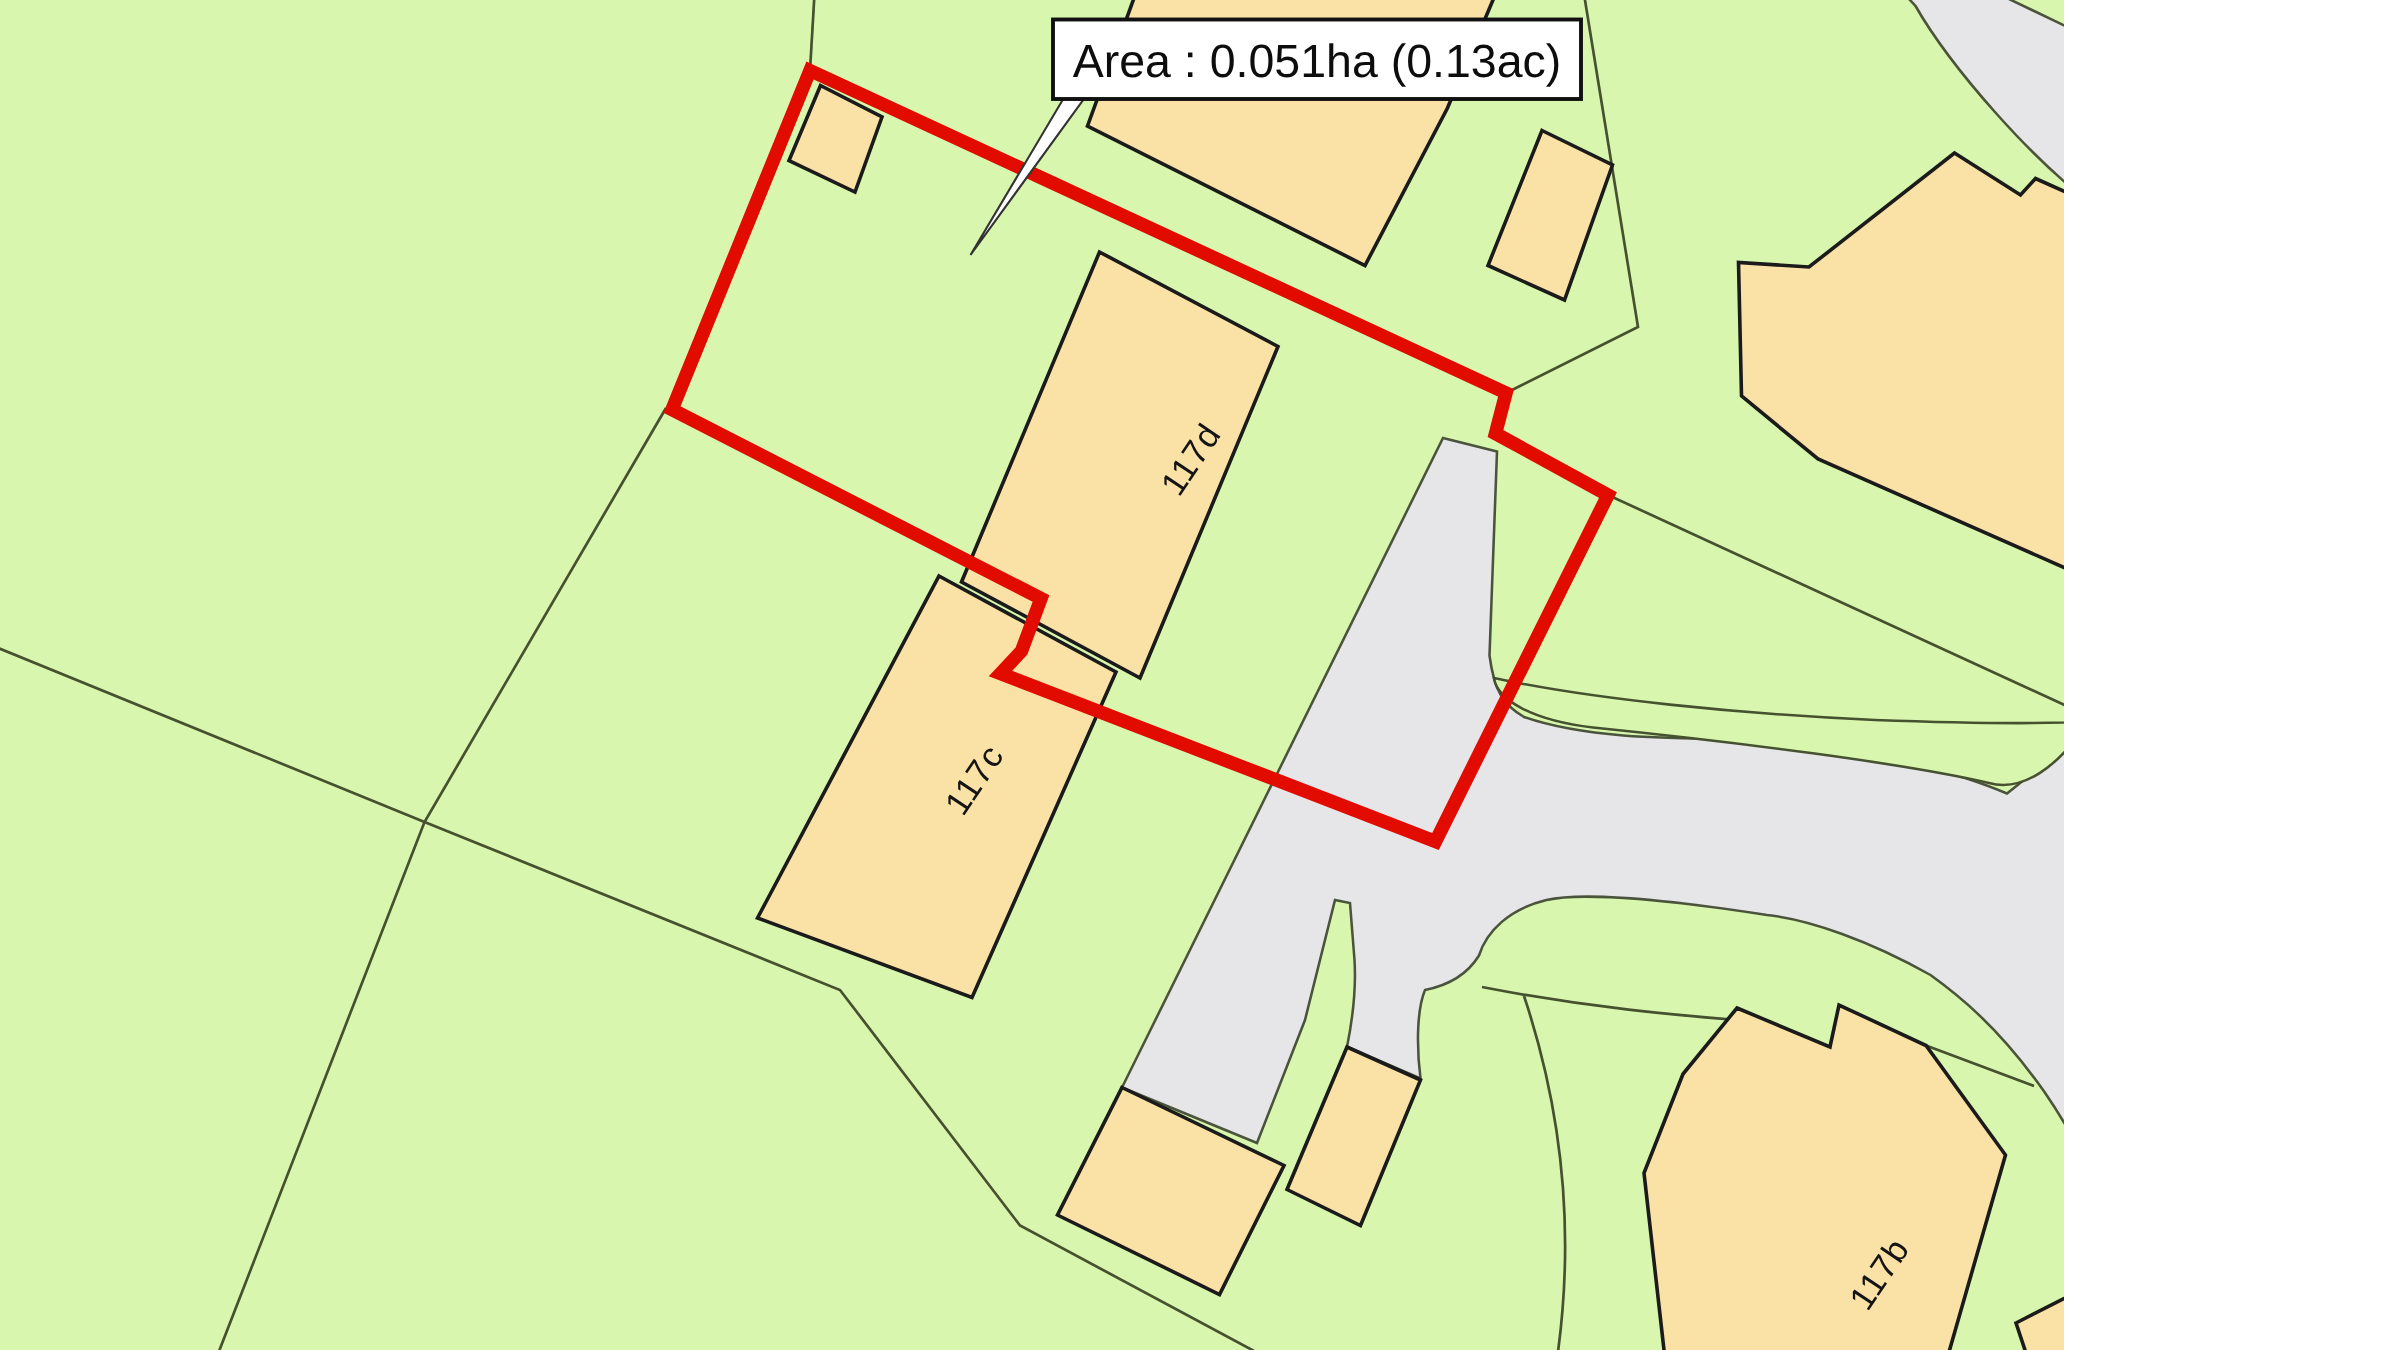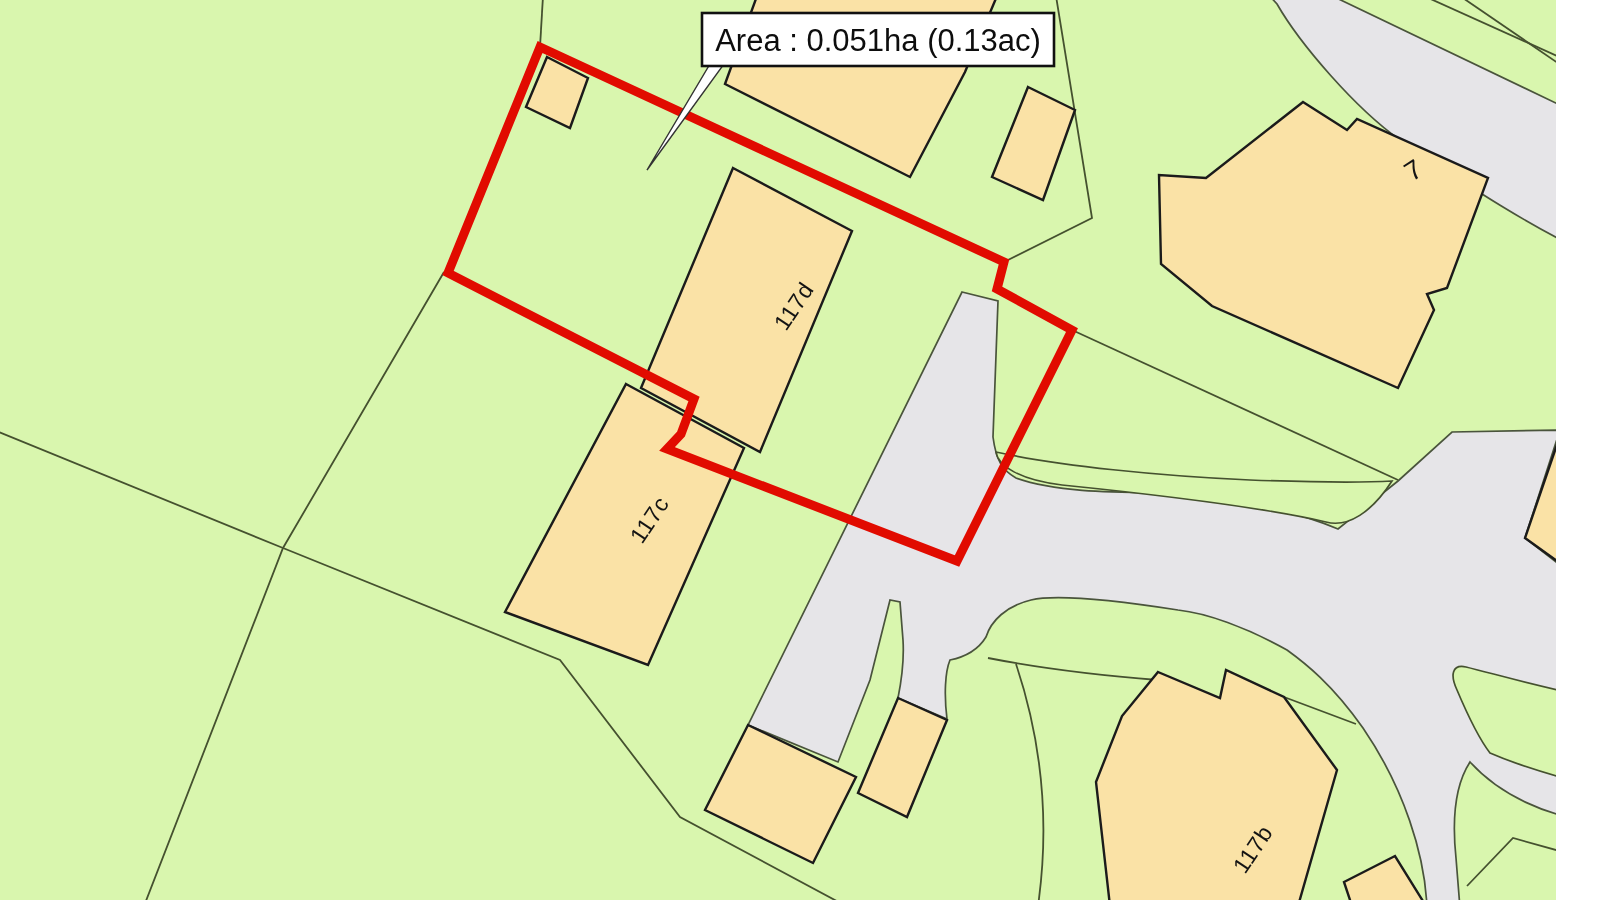--- a/index.html
+++ b/index.html
@@ -1,16 +1,16 @@
 <!DOCTYPE html>
 <html><head>
 <meta charset="utf-8">
 <style>
   html,body{margin:0;padding:0;background:#fff;}
-  .viewport{width:1556px;height:900px;overflow:hidden;position:relative;font-family:"Liberation Sans",sans-serif;}
+  .viewport{width:1376px;height:900px;overflow:hidden;position:relative;font-family:"Liberation Sans",sans-serif;}
   svg{display:block;}
   .bld{stroke:#1b1b1b;stroke-width:2.4;stroke-linejoin:miter;}
   .pline{fill:none;stroke:#45512f;stroke-width:1.8;}
   .roadshape{stroke:#4a543c;stroke-width:1.7;}
   .greenshape{stroke:#45512f;stroke-width:1.7;}
   .redline{fill:none;stroke-width:9;stroke-linejoin:miter;stroke-miterlimit:14;}
   .plot-label{font-size:23px;fill:#141414;letter-spacing:0.5px;}
   .plot-label-small{font-size:27px;fill:#141414;}
   .area-label{font-size:31px;fill:#0d0d0d;}
   .leader{stroke:#333;stroke-width:1.4;}

